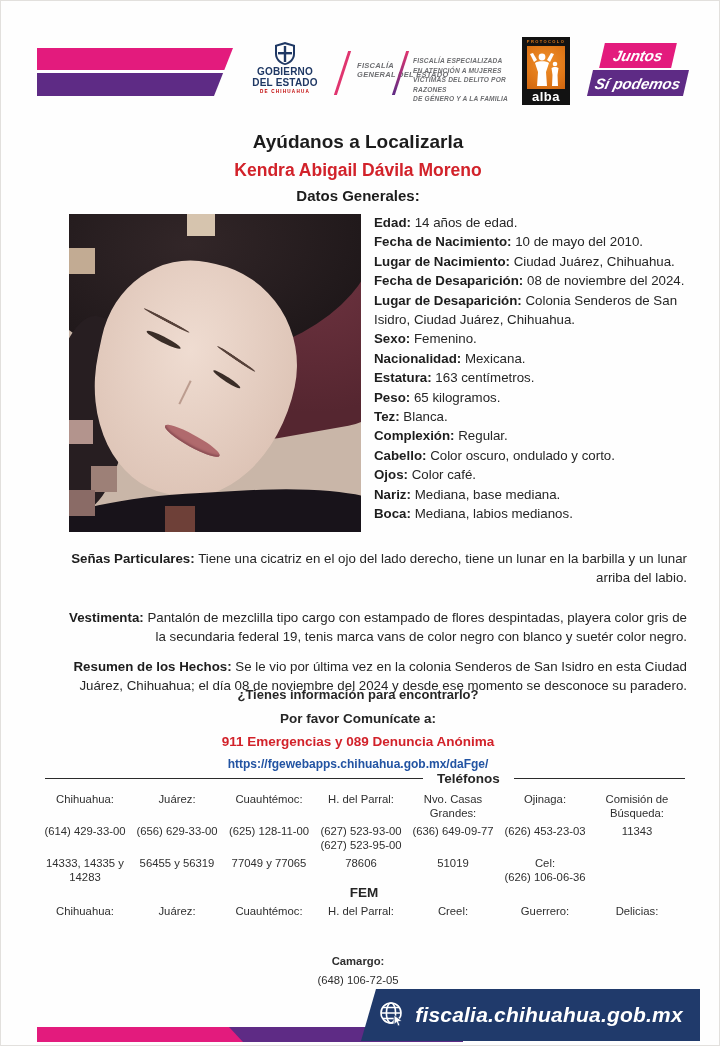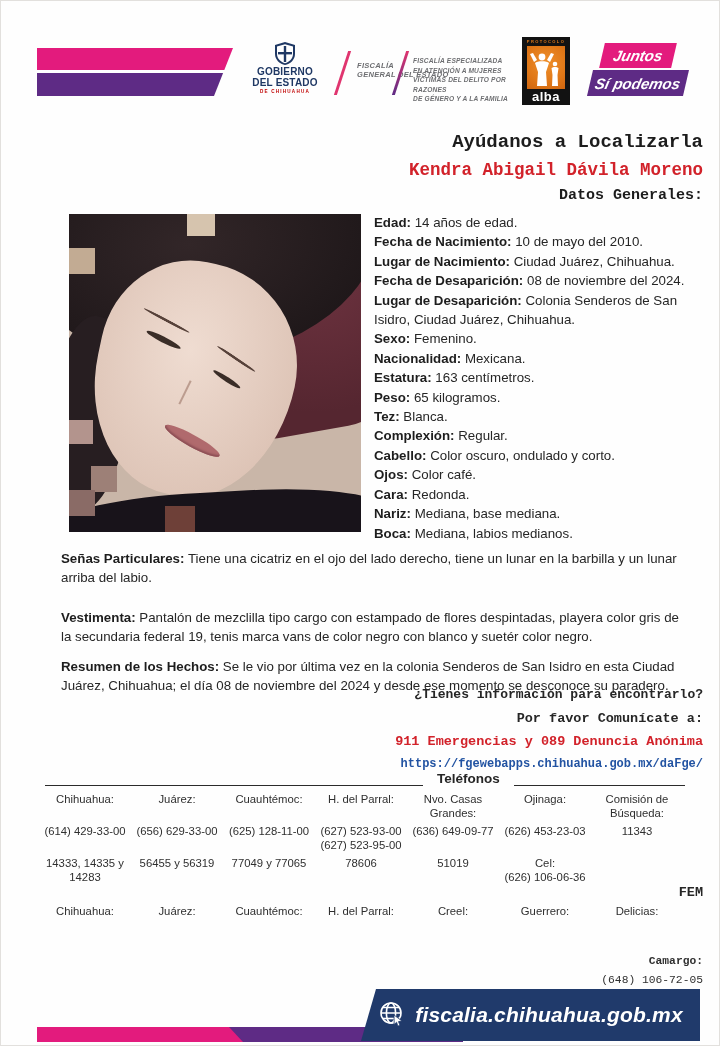--- a/index.html
+++ b/index.html
@@ -41,21 +41,21 @@
   .alba-mid svg{position:absolute;left:50%;top:52%;transform:translate(-50%,-50%);}
   .alba-bot{height:16px;display:flex;align-items:center;justify-content:center;
     color:#fff;font-weight:bold;font-size:13px;letter-spacing:.5px;line-height:14px;}
 
   .juntos-badge{position:absolute;transform:skewX(-13deg);display:flex;align-items:center;justify-content:center;
     color:#fff;font-weight:bold;font-style:italic;}
   .jb1{left:601px;top:42px;width:72px;height:25px;background:#e31b7d;font-size:15px;}
   .jb2{left:589px;top:69px;width:96px;height:26px;background:#5e2b85;font-size:15px;}
 
   
-  .t-center{position:absolute;left:0;right:16px;text-align:right;font-family:Liberation Mono, monospace;}
+  .t-center{position:absolute;left:0;right:4px;text-align:center;}
   .title-main{top:130px;font-size:19px;font-weight:bold;color:#1c1c1c;}
   .title-name{top:159px;font-size:17.5px;font-weight:bold;color:#d2222a;}
   .title-datos{top:186px;font-size:15px;font-weight:bold;color:#1c1c1c;}
 
   
   .photo{position:absolute;left:68px;top:213px;width:292px;height:318px;overflow:hidden;background:#c9b6a8;}
   .photo-inner{position:absolute;inset:0;filter:blur(0.7px);}
   .ph{position:absolute;}
   .ph-maroon{right:-30px;top:-28px;width:68%;height:78%;
     background:radial-gradient(circle at 65% 35%,#6e3340 0%,#552630 70%);
@@ -79,32 +79,32 @@
     border-radius:55% 55% 60% 60%;transform:rotate(17deg);box-shadow:inset 0 -2px 2px #8d4f55;}
   .ph-shoulder{left:-4%;bottom:-14px;width:110%;height:17%;background:#18131a;
     border-radius:45% 40% 0 0;transform:rotate(-3deg);}
   .px-block{position:absolute;}
 
   
   .fields{position:absolute;left:373px;top:212px;width:324px;font-size:13.3px;line-height:19.4px;}
   .field b{color:#1d1d1d;}
 
   
-  .paras{position:absolute;left:60px;top:548px;width:626px;font-size:13.3px;line-height:19px;}
+  .paras{position:absolute;left:60px;top:548px;width:626px;font-size:13.3px;line-height:19px;text-align:right;}
   .para{margin-bottom:11px;}
   .para b{color:#1d1d1d;}
 
   
   .contact-q{top:686px;font-size:13px;font-weight:bold;}
   .contact-p{top:710px;font-size:13.5px;font-weight:bold;}
   .contact-e{top:733px;font-size:13.5px;font-weight:bold;color:#d2222a;}
   .contact-u{top:756px;font-size:12px;font-weight:bold;color:#2253a2;}
 
   
-  .tel-divider{position:absolute;left:44px;top:770px;width:640px;display:flex;align-items:flex-end;}
+  .tel-divider{position:absolute;left:44px;top:770px;width:640px;display:flex;align-items:center;}
   .tel-divider .ln{height:0;border-top:1.6px solid #2b2b2b;}
   .tel-divider .ln-l{width:378px;}
   .tel-divider .ln-r{flex:1;}
   .tel-divider .lbl{font-size:13.5px;font-weight:bold;padding:0 14px;}
 
   .ptable{position:absolute;left:40px;width:640px;display:grid;grid-template-columns:repeat(7,1fr);
     column-gap:4px;row-gap:0;text-align:center;font-size:11.3px;line-height:13.5px;color:#2f2f2f;
     align-items:start;}
   .ptable .hc{font-weight:normal;white-space:pre-line;}
   .ptable .cc{white-space:pre-line;}
@@ -225,21 +225,20 @@
     <div class="field"><b>Fecha de Desaparición:</b> <span>08 de noviembre del 2024.</span></div>
     <div class="field"><b>Lugar de Desaparición:</b> <span>Colonia Senderos de San Isidro, Ciudad Juárez, Chihuahua.</span></div>
     <div class="field"><b>Sexo:</b> <span>Femenino.</span></div>
     <div class="field"><b>Nacionalidad:</b> <span>Mexicana.</span></div>
     <div class="field"><b>Estatura:</b> <span>163 centímetros.</span></div>
     <div class="field"><b>Peso:</b> <span>65 kilogramos.</span></div>
     <div class="field"><b>Tez:</b> <span>Blanca.</span></div>
     <div class="field"><b>Complexión:</b> <span>Regular.</span></div>
     <div class="field"><b>Cabello:</b> <span>Color oscuro, ondulado y corto.</span></div>
     <div class="field"><b>Ojos:</b> <span>Color café.</span></div>
-    <div class="field"><b>Cara:</b> <span>Redonda.</span></div>
     <div class="field"><b>Nariz:</b> <span>Mediana, base mediana.</span></div>
     <div class="field"><b>Boca:</b> <span>Mediana, labios medianos.</span></div>
   </div>
 
   <div class="paras">
     <div class="para" style="margin-bottom:21px;"><b>Señas Particulares:</b> <span>Tiene una cicatriz en el ojo del lado derecho, tiene un lunar en la barbilla y un lunar arriba del labio.</span></div>
     <div class="para" style=""><b>Vestimenta:</b> <span>Pantalón de mezclilla tipo cargo con estampado de flores despintadas, playera color gris de la secundaria federal 19, tenis marca vans de color negro con blanco y suetér color negro.</span></div>
     <div class="para"><b>Resumen de los Hechos:</b> <span>Se le vio por última vez en la colonia Senderos de San Isidro en esta Ciudad Juárez, Chihuahua; el día 08 de noviembre del 2024 y desde ese momento se desconoce su paradero.</span></div>
   </div>
 

